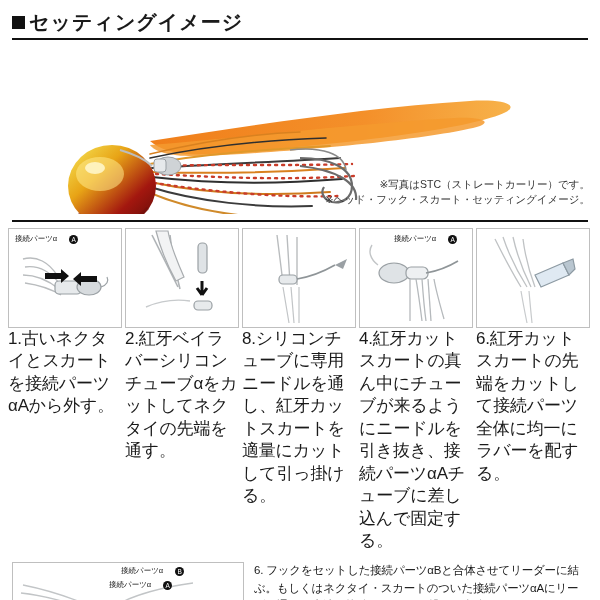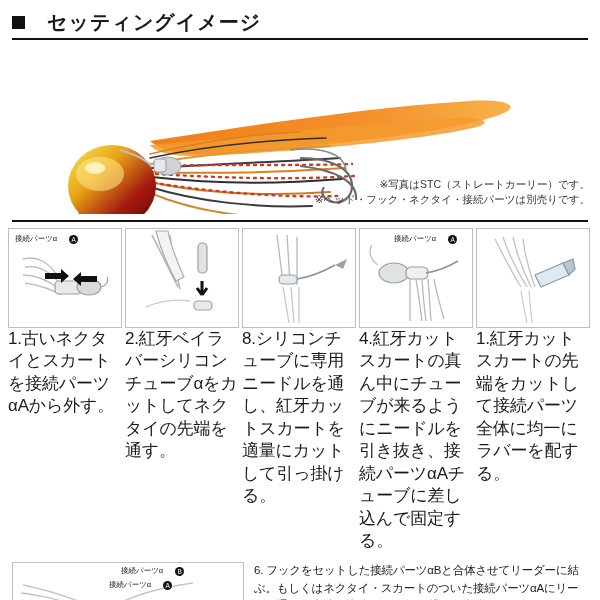--- a/index.html
+++ b/index.html
@@ -8,21 +8,21 @@
     background:#ffffff;
     font-family:"Liberation Sans","DejaVu Sans",sans-serif;
     color:#1a1a1a;
     position:relative;
     overflow:hidden;
   }
   .page{width:600px;height:600px;position:relative;}
 
   
   .section-head{
-    display:flex;align-items:center;gap:22px;
+    display:flex;align-items:center;gap:4px;
     padding:0 4px 0 12px;
     margin:0;
   }
   .sq{
     width:13px;height:13px;background:#111;
     display:inline-block;flex:0 0 auto;
   }
   .section-title{
     font-size:20px;font-weight:bold;letter-spacing:1px;
     line-height:1;
@@ -145,21 +145,21 @@
       <ellipse cx="112" cy="140" rx="44" ry="41" fill="url(#headg)"></ellipse>
       <ellipse cx="100" cy="128" rx="24" ry="17" fill="#ffe98a" opacity="0.55"></ellipse>
       <ellipse cx="95" cy="122" rx="10" ry="6" fill="#fff8cf" opacity="0.85"></ellipse>
       <path d="M78,168 C96,182 132,180 148,162" stroke="#6d0d09" stroke-width="3" fill="none" opacity="0.5"></path>
 
       <path d="M120,104 C134,108 146,114 152,120" stroke="#bdbdbd" stroke-width="2" fill="none"></path>
     </svg>
 
     <div class="hero-notes">
       <div>※写真はSTC（ストレートカーリー）です。</div>
-      <div>※ヘッド・フック・ネクタイ・接続パーツは別売りです。</div>
+      <div>※ヘッド・フック・スカート・セッティングイメージ。</div>
     </div>
   </div>
 
   <div class="rule"></div>
 
   <div class="steps">
 
     <div class="step">
       <div class="panel">
         <svg width="112" height="98" viewBox="0 0 112 98">
@@ -257,21 +257,21 @@
             <path d="M46,10 C48,26 52,42 58,58"></path>
           </g>
           <path d="M58,46 L86,34 L92,46 L64,58 Z" fill="#dfe9f2" stroke="#8d9aa3" stroke-width="1.2"></path>
           <path d="M86,34 L96,30 L98,40 L92,46 Z" fill="#b9c6d0" stroke="#8d9aa3" stroke-width="1.2"></path>
           <g stroke="#c7cacc" fill="none" stroke-width="1.2">
             <path d="M44,62 C46,74 48,84 50,94"></path>
             <path d="M52,62 C53,74 54,84 55,94"></path>
           </g>
         </svg>
       </div>
-      <div class="step-text">1.紅牙カットスカートの先端をカットして接続パーツ全体に均一にラバーを配する。</div>
+      <div class="step-text">6.紅牙カットスカートの先端をカットして接続パーツ全体に均一にラバーを配する。</div>
     </div>
 
   </div>
 
   <div class="bottom">
     <div class="bottom-panel">
       <svg width="230" height="90" viewBox="0 0 230 90">
 
         <g stroke="#c2c5c7" fill="none" stroke-width="1.3">
           <path d="M10,22 C30,26 50,32 70,40"></path>

